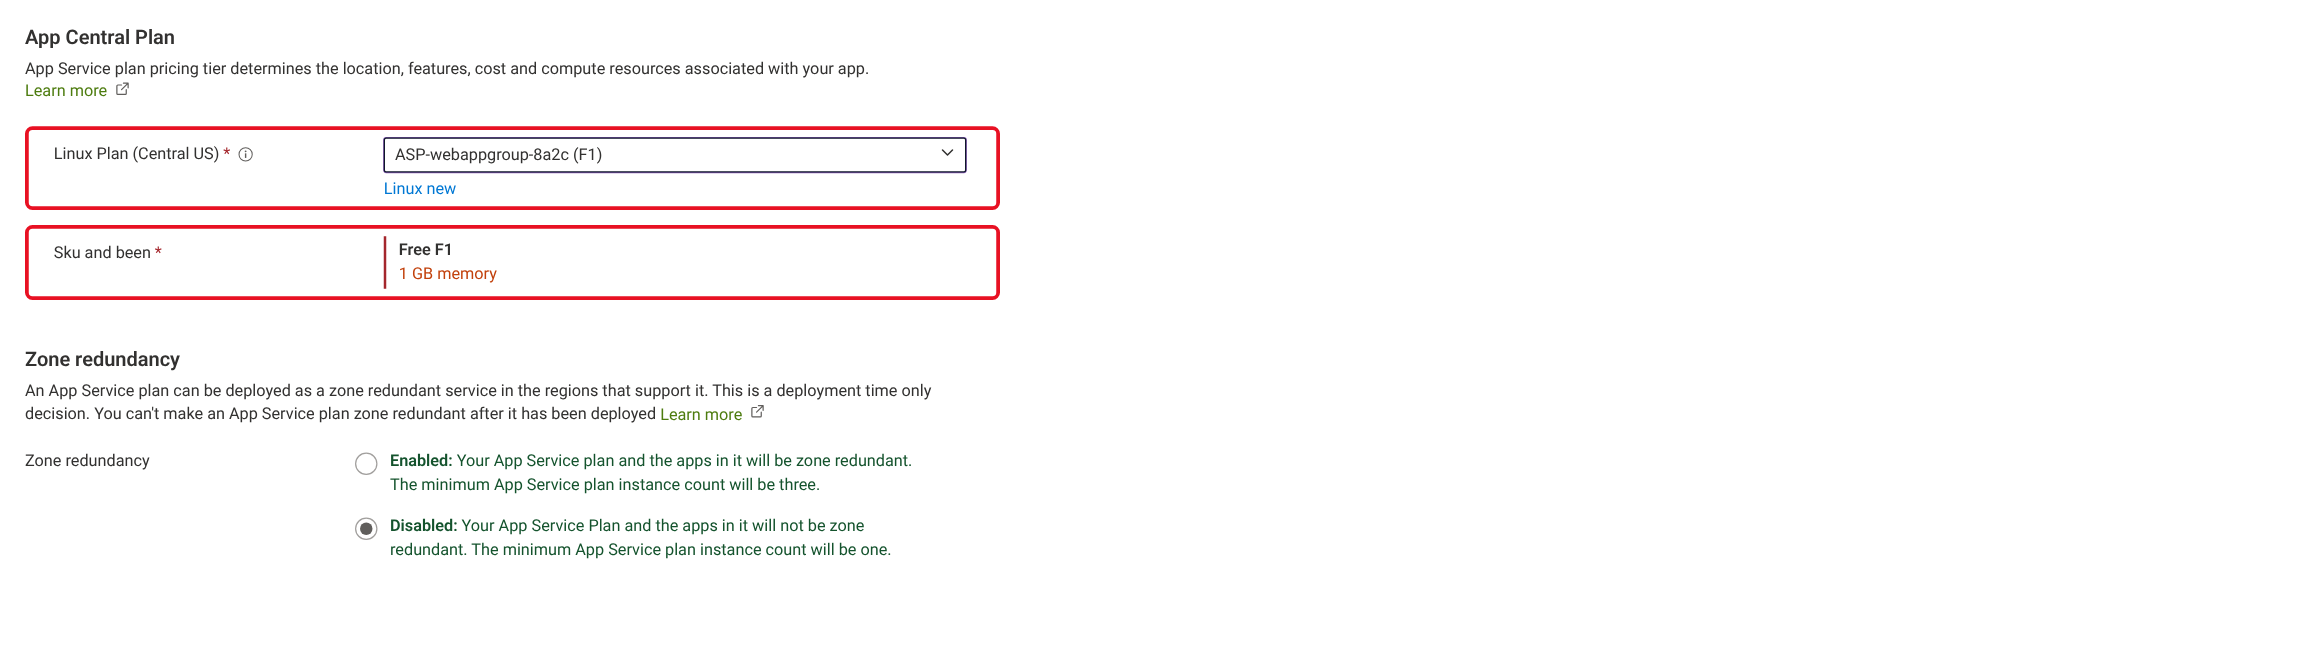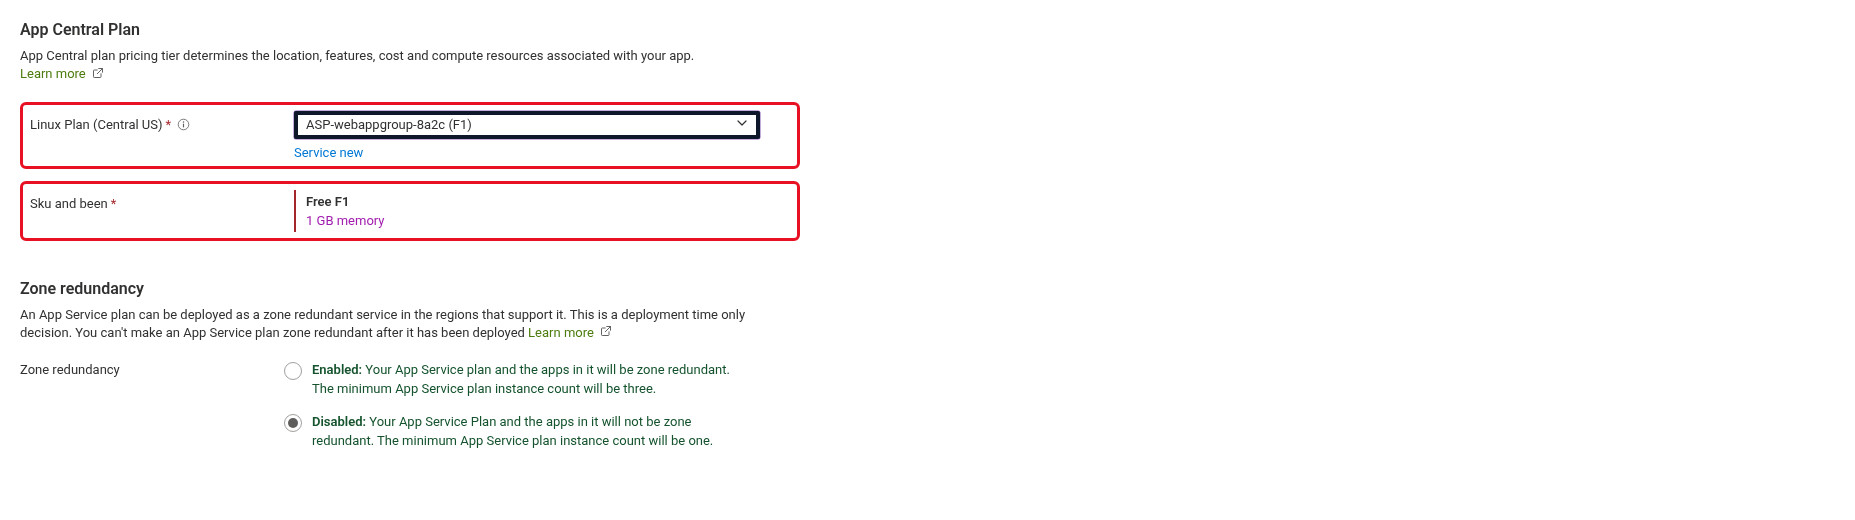--- a/index.html
+++ b/index.html
@@ -30,21 +30,21 @@
       text-decoration: none;
     }
     .ext-icon {
       display: inline-block;
       vertical-align: middle;
       margin-left: 3px;
     }
     .highlight-box {
       border: 3px solid #e81123;
       border-radius: 6px;
-      padding: 6px 6px 6px 7px;
+      padding: 6px 6px 6px 20px;
       margin-bottom: 12px;
     }
     .form-row {
       display: flex;
       align-items: flex-start;
     }
     .form-label-col {
       width: 264px;
       flex: 0 0 264px;
       padding-top: 6px;
@@ -58,21 +58,21 @@
     }
     .req { color: #a4262c; margin-left: 3px; }
     .info-icon {
       display: inline-flex;
       margin-left: 6px;
       color: #605e5c;
     }
     .select-box {
       width: 466px;
       height: 28px;
-      border: 4px solid #0f172a;
+      border: 1px solid #0f172a;
       border-radius: 2px;
       background: #fff;
       display: flex;
       align-items: center;
       padding: 0 8px;
       justify-content: space-between;
       font-size: 13px;
       cursor: pointer;
       box-shadow: 0 0 0 0.5px #8a5db8;
     }
@@ -82,21 +82,21 @@
       font-size: 13px;
       margin-top: 6px;
       display: inline-block;
       cursor: pointer;
     }
     .sku-block {
       border-left: 2px solid #a4262c;
       padding: 4px 0 4px 10px;
     }
     .sku-name { font-weight: 600; font-size: 13px; }
-    .sku-desc { font-size: 13px; color: #a21caf; margin-top: 4px; }
+    .sku-desc { font-size: 13px; color: #c2410c; margin-top: 4px; }
     .section-spacer { height: 26px; }
     .radio-group {}
     .radio-row {
       display: flex;
       align-items: flex-start;
       margin-bottom: 14px;
     }
     .radio-circle {
       width: 18px;
       height: 18px;
@@ -129,21 +129,21 @@
     .zone-label { font-size: 13px; color: #323130; padding-top: 2px; }
     .desc-wrap { max-width: 760px; }
   </style>
 </head>
 <body>
 
 <div class="content">
 
   <h3 class="section-title">App Central Plan</h3>
   <div class="section-description desc-wrap">
-    <span>App Central plan pricing tier determines the location, features, cost and compute resources associated with your app.</span><br>
+    <span>App Service plan pricing tier determines the location, features, cost and compute resources associated with your app.</span><br>
     <a class="link">
       <span>Learn more</span>
       <span class="ext-icon">
         <svg width="12" height="12" viewBox="0 0 16 16" fill="none">
             <path d="M9 2h5v5M14 2L7 9M12 9v4a1 1 0 0 1-1 1H3a1 1 0 0 1-1-1V5a1 1 0 0 1 1-1h4" stroke="#605e5c" stroke-width="1.3" stroke-linecap="round" stroke-linejoin="round"></path>
           </svg>
       </span>
     </a>
   </div>
 
@@ -162,21 +162,21 @@
       </div>
       <div class="form-control-col">
         <div class="select-box">
           <span>ASP-webappgroup-8a2c (F1)</span>
           <span class="select-caret">
             <svg width="12" height="12" viewBox="0 0 12 12">
                 <path d="M2 4l4 4 4-4" stroke="#323130" stroke-width="1.2" fill="none" stroke-linecap="round" stroke-linejoin="round"></path>
               </svg>
           </span>
         </div>
-        <span class="create-new">Service new</span>
+        <span class="create-new">Linux new</span>
       </div>
     </div>
   </div>
 
   <div class="highlight-box">
     <div class="form-row">
       <div class="form-label-col">
         <span>Sku and been</span>
         <span class="req">*</span>
       </div>

